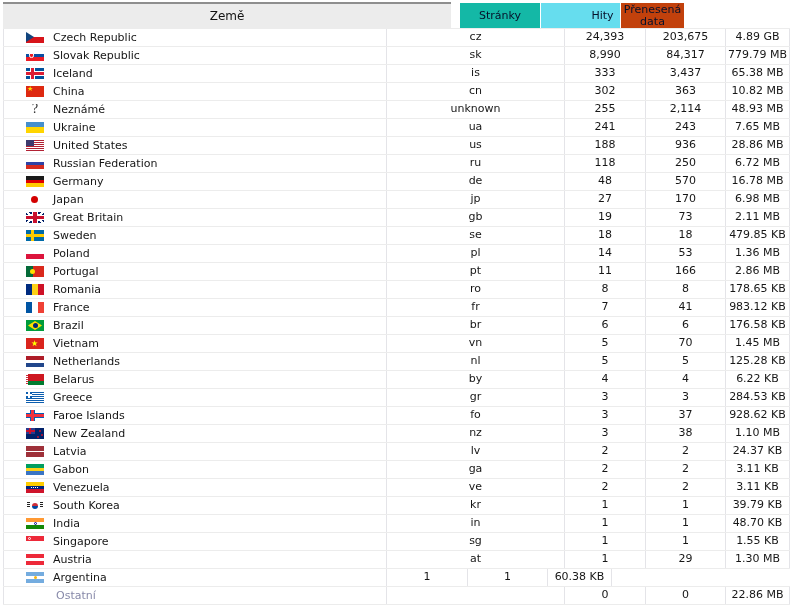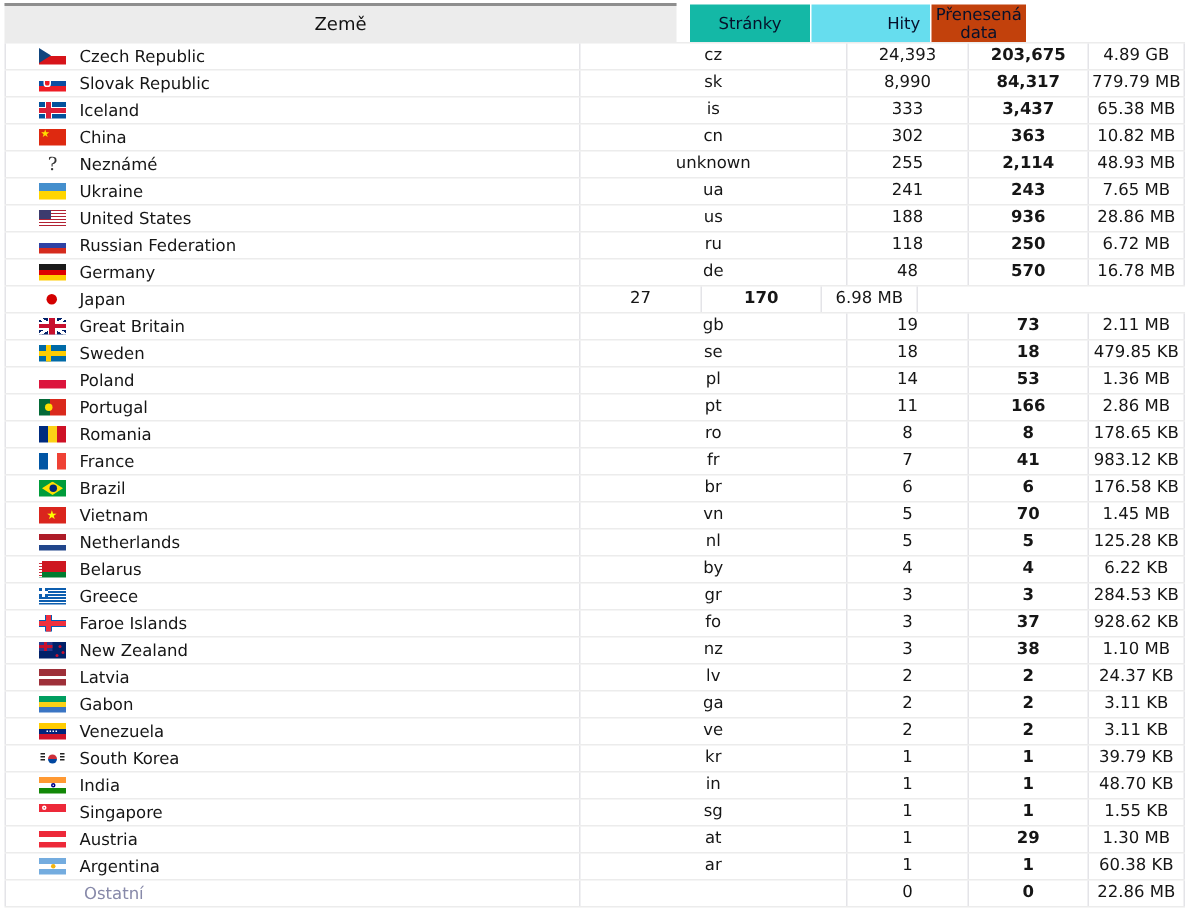--- a/index.html
+++ b/index.html
@@ -16,21 +16,21 @@
   .hdr-hits{width:79px;margin-left:1px;padding-left:44px;}
   .hdr-bw{width:63px;margin-left:1px;}
 
   
   .tbody{border-top:1px solid #ececec;}
   .row{display:flex;height:18px;box-sizing:border-box;border-bottom:1px solid #ececec;}
   .cell{box-sizing:border-box;border-right:1px solid #e4e4e8;height:100%;line-height:16px;}
   .c-name{width:384px;border-left:1px solid #e4e4e8;display:flex;align-items:center;padding-left:22px;}
   .c-code{width:178px;text-align:center;}
   .c-pages{width:81px;text-align:center;}
-  .c-hits{width:80px;text-align:center;font-weight:bold;}
+  .c-hits{width:80px;text-align:center;}
   .c-bw{width:64px;text-align:center;}
   .name{margin-left:9px;white-space:nowrap;}
   .other-row .name{color:#8789a9;margin-left:12px;}
 
   
   .flag{width:18px;height:11px;display:inline-block;position:relative;flex:none;overflow:hidden;}
   .flag-cz{background:linear-gradient(to bottom,#fff 50%,#d7141a 50%);}
   .flag-cz::before{content:"";position:absolute;left:0;top:0;border-top:5.5px solid transparent;border-bottom:5.5px solid transparent;border-left:8px solid #11457e;}
   .flag-sk{background:linear-gradient(to bottom,#fff 34%,#0b4ea2 34%,#0b4ea2 67%,#ee1c25 67%);}
   .flag-sk::before{content:"";position:absolute;left:3px;top:3px;width:5px;height:5px;background:#ee1c25;border:1px solid #fff;border-radius:0 0 45% 45%;box-sizing:border-box;}
@@ -180,20 +180,21 @@
     <div class="cell c-code">de</div>
     <div class="cell c-pages">48</div>
     <div class="cell c-hits">570</div>
     <div class="cell c-bw">16.78 MB</div>
   </div>
       <div class="row">
     <div class="cell c-name">
       <span class="flag flag-jp"></span>
       <span class="name">Japan</span>
     </div>
+    <div class="cell c-code">jp</div>
     <div class="cell c-pages">27</div>
     <div class="cell c-hits">170</div>
     <div class="cell c-bw">6.98 MB</div>
   </div>
       <div class="row">
     <div class="cell c-name">
       <span class="flag flag-gb"></span>
       <span class="name">Great Britain</span>
     </div>
     <div class="cell c-code">gb</div>
@@ -389,21 +390,20 @@
     <div class="cell c-code">at</div>
     <div class="cell c-pages">1</div>
     <div class="cell c-hits">29</div>
     <div class="cell c-bw">1.30 MB</div>
   </div>
       <div class="row">
     <div class="cell c-name">
       <span class="flag flag-ar"></span>
       <span class="name">Argentina</span>
     </div>
-    <div class="cell c-code">ar</div>
     <div class="cell c-pages">1</div>
     <div class="cell c-hits">1</div>
     <div class="cell c-bw">60.38 KB</div>
   </div>
       <div class="row other-row">
     <div class="cell c-name">
       <span class="flag"></span>
       <span class="name" style="color: rgb(135, 137, 169);">Ostatní</span>
     </div>
     <div class="cell c-code"></div>

